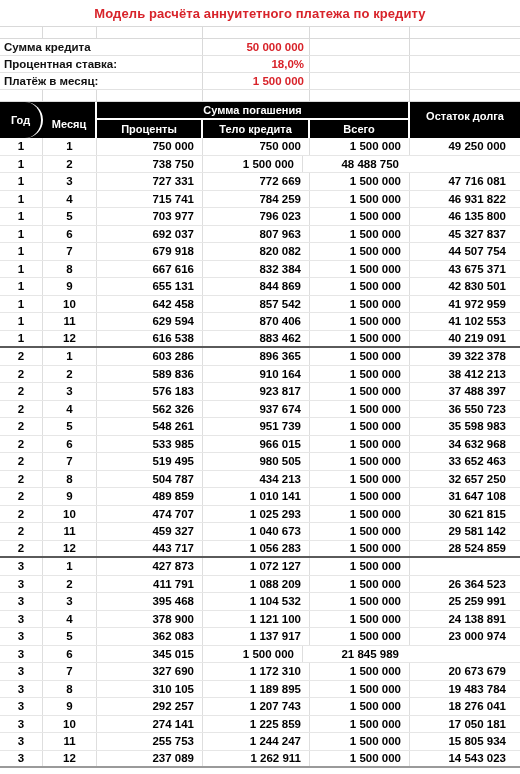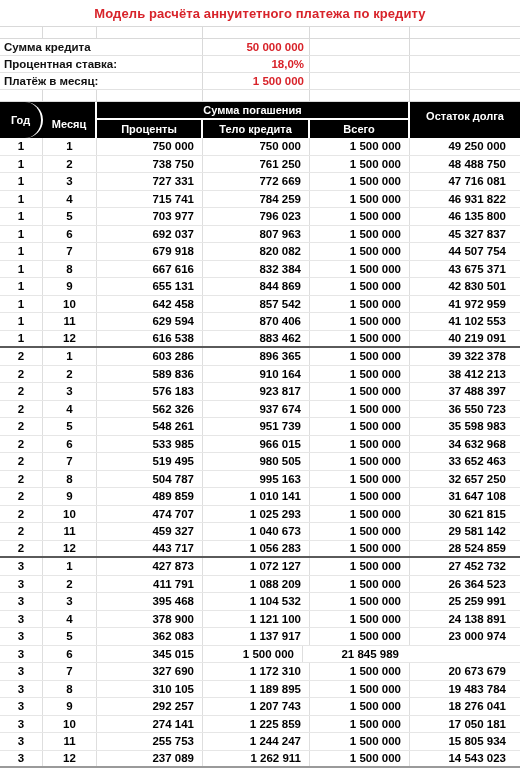--- a/index.html
+++ b/index.html
@@ -217,21 +217,20 @@
         <div class="td td-month">1</div>
         <div class="td td-pct">750 000</div>
         <div class="td td-body">750 000</div>
         <div class="td td-total">1 500 000</div>
         <div class="td td-rest">49 250 000</div>
       </div>
       <div class="trow">
         <div class="td td-year">1</div>
         <div class="td td-month">2</div>
         <div class="td td-pct">738 750</div>
-        <div class="td td-body">761 250</div>
         <div class="td td-total">1 500 000</div>
         <div class="td td-rest">48 488 750</div>
       </div>
       <div class="trow">
         <div class="td td-year">1</div>
         <div class="td td-month">3</div>
         <div class="td td-pct">727 331</div>
         <div class="td td-body">772 669</div>
         <div class="td td-total">1 500 000</div>
         <div class="td td-rest">47 716 081</div>
@@ -361,21 +360,21 @@
         <div class="td td-month">7</div>
         <div class="td td-pct">519 495</div>
         <div class="td td-body">980 505</div>
         <div class="td td-total">1 500 000</div>
         <div class="td td-rest">33 652 463</div>
       </div>
       <div class="trow">
         <div class="td td-year">2</div>
         <div class="td td-month">8</div>
         <div class="td td-pct">504 787</div>
-        <div class="td td-body">995 163</div>
+        <div class="td td-body">434 213</div>
         <div class="td td-total">1 500 000</div>
         <div class="td td-rest">32 657 250</div>
       </div>
       <div class="trow">
         <div class="td td-year">2</div>
         <div class="td td-month">9</div>
         <div class="td td-pct">489 859</div>
         <div class="td td-body">1 010 141</div>
         <div class="td td-total">1 500 000</div>
         <div class="td td-rest">31 647 108</div>
@@ -403,21 +402,20 @@
         <div class="td td-body">1 056 283</div>
         <div class="td td-total">1 500 000</div>
         <div class="td td-rest emph">28 524 859</div>
       </div>
       <div class="trow">
         <div class="td td-year">3</div>
         <div class="td td-month">1</div>
         <div class="td td-pct">427 873</div>
         <div class="td td-body">1 072 127</div>
         <div class="td td-total">1 500 000</div>
-        <div class="td td-rest">27 452 732</div>
       </div>
       <div class="trow">
         <div class="td td-year">3</div>
         <div class="td td-month">2</div>
         <div class="td td-pct">411 791</div>
         <div class="td td-body">1 088 209</div>
         <div class="td td-total">1 500 000</div>
         <div class="td td-rest">26 364 523</div>
       </div>
       <div class="trow">

